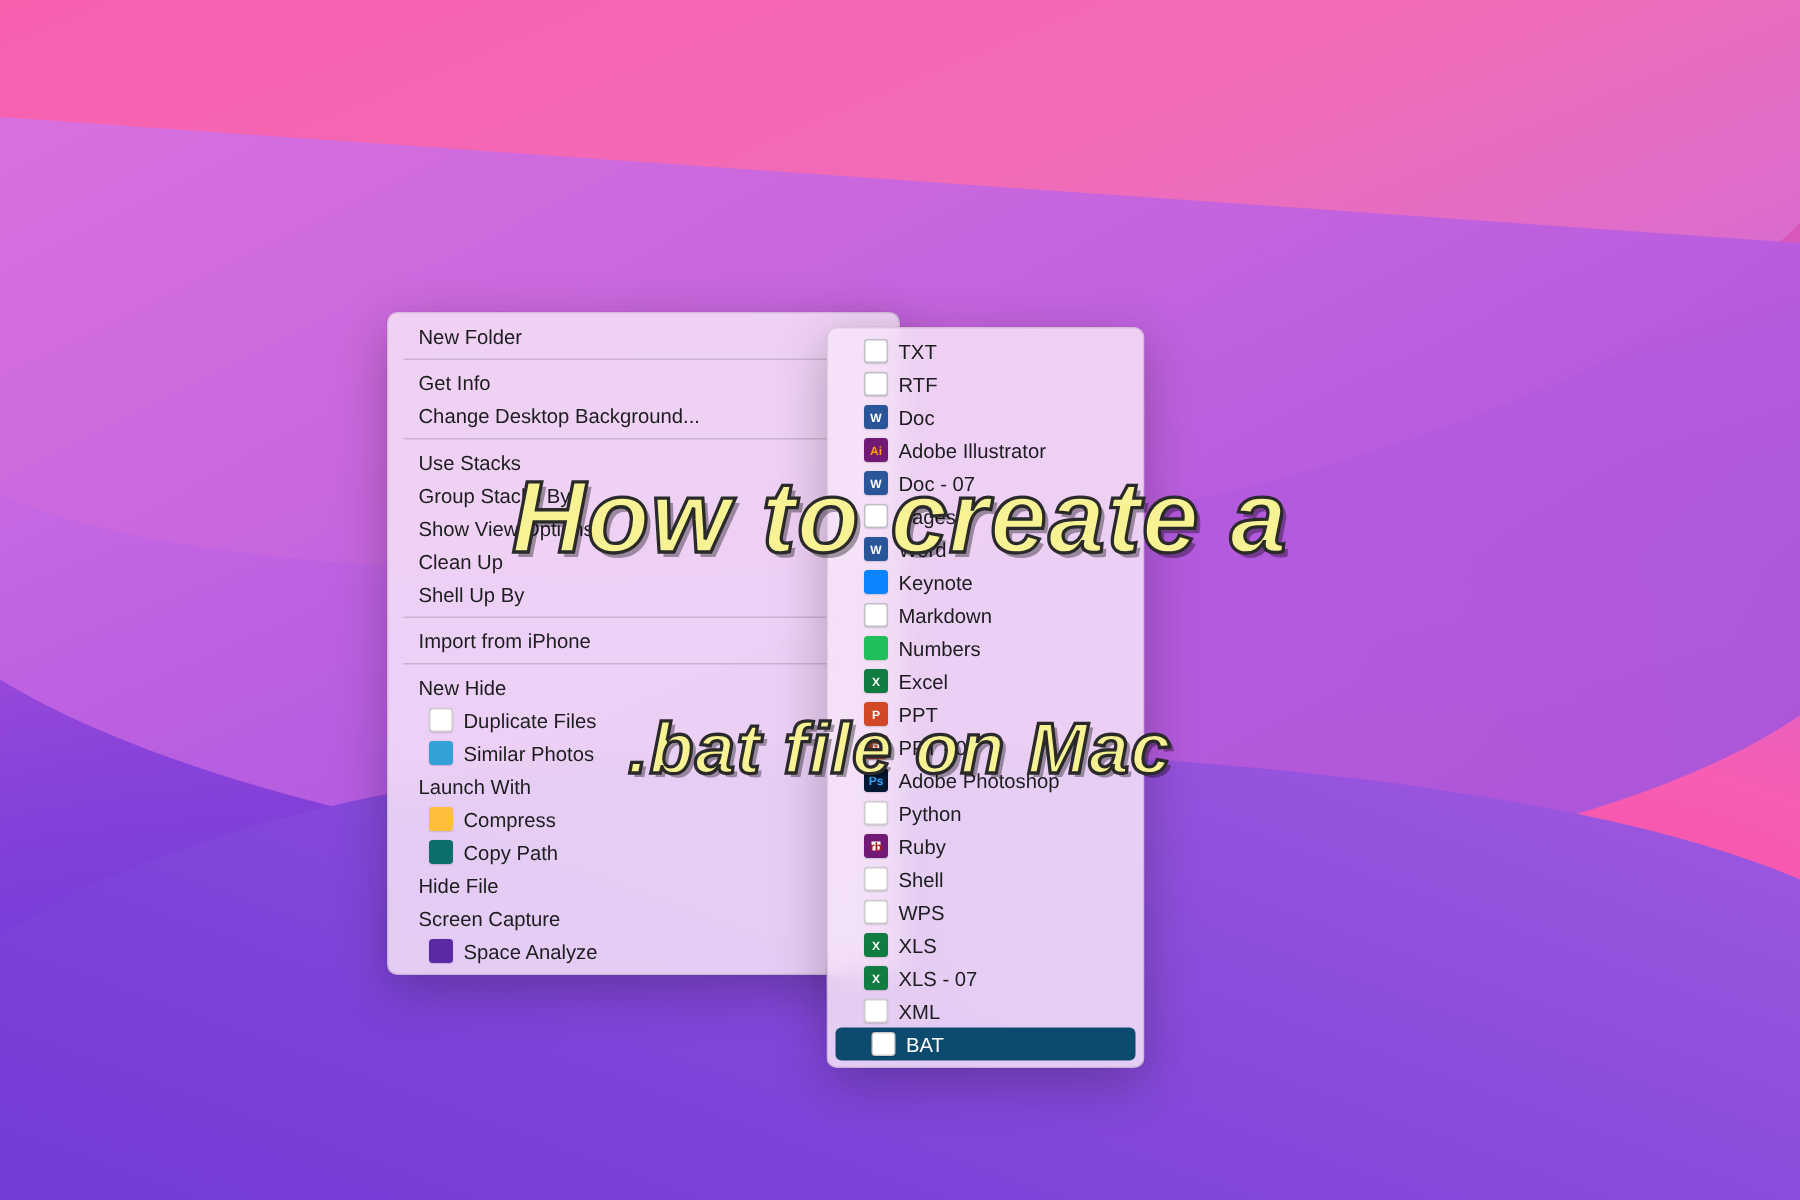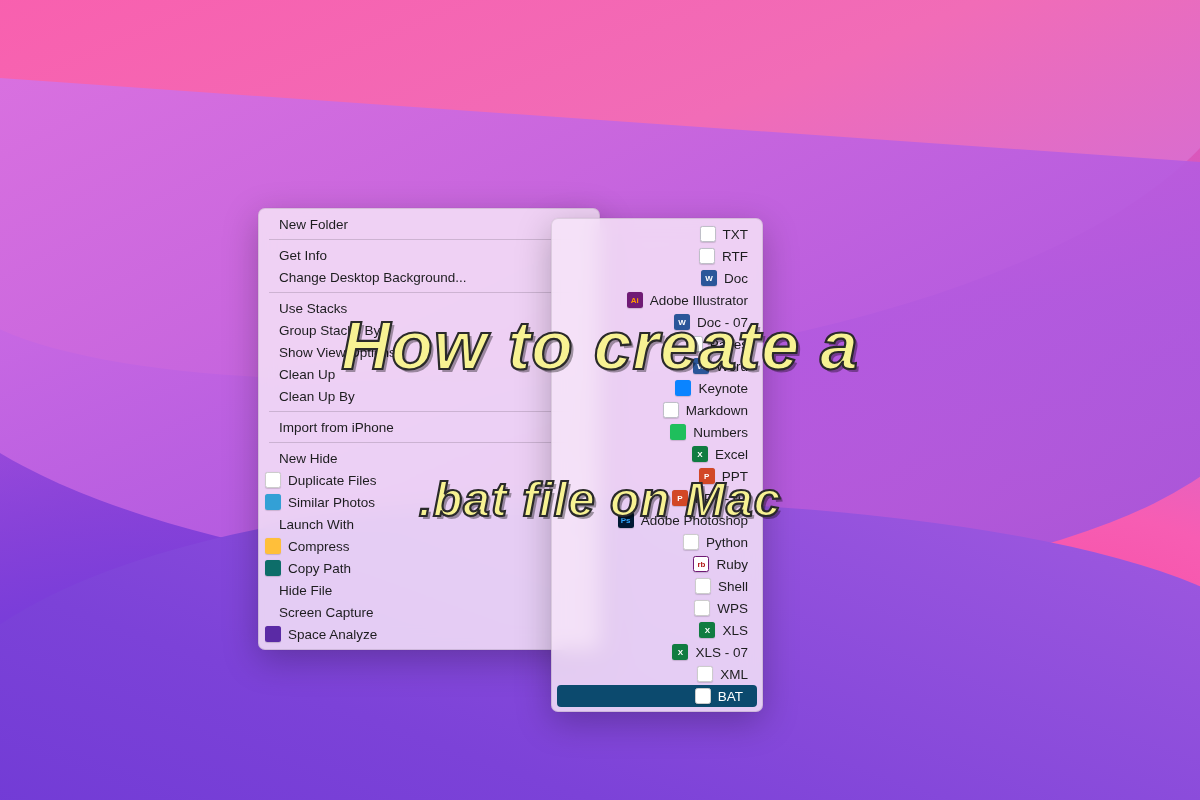--- a/index.html
+++ b/index.html
@@ -67,62 +67,62 @@
   width: 212px;
 }
 .menu-item {
   display: flex;
   align-items: center;
   padding: 3px 14px 3px 20px;
   height: 22px;
   cursor: default;
   position: relative;
 }
-.menu-item.with-icon { padding-left: 6px; }
+.menu-item.with-icon { padding-left: 27px; }
 .menu-item .chevron {
   margin-left: auto;
   font-size: 12px;
   opacity: 0.8;
 }
 .sep {
   height: 1px;
   margin: 4px 10px;
   background: rgba(0,0,0,0.14);
 }
 .menu-item.selected {
   background: #0c4a6e;
   color: #fff;
   border-radius: 4px;
   margin: 0 5px;
   padding-left: 5px;
 }
-.submenu .menu-item { padding-left: 10px; justify-content: flex-end; }
+.submenu .menu-item { padding-left: 24px; }
 .icon {
   width: 16px; height: 16px;
   margin-right: 7px;
   border-radius: 2.5px;
   display:inline-flex;
   align-items:center;
   justify-content:center;
   font-size: 8px;
   font-weight: 700;
   color:#fff;
   flex-shrink: 0;
   box-shadow: 0 0.5px 1px rgba(0,0,0,0.15);
 }
 .i-page   { background:#fff; border:1px solid #bfbfc8; color:#888; }
 .i-page::after { content:""; position:relative; }
 .i-word   { background:#2a5699; }
-.i-ai     { background:#701a75; color:#ff9a00;margin-left:40px; }
+.i-ai     { background:#701a75; color:#ff9a00; }
 .i-key    { background:#0a84ff; }
 .i-num    { background:#1fbf5c; }
 .i-ppt    { background:#d24726; }
 .i-ps     { background:#001833; color:#31a8ff; }
 .i-py     { background:#fff; border:1px solid #ccc; }
-.i-rb     { background:#fff; border:1px solid #701a75; color:#b01818; }
+.i-rb     { background:#fff; border:5px solid #701a75; color:#b01818; }
 .i-sh     { background:#fff; border:1px solid #ccc; color:#555; }
 .i-wps    { background:#fff; border:1px solid #ccc; }
 .i-xls    { background:#107c41; }
 .i-xml    { background:#fff; border:1px solid #ccc; }
 .i-bat    { background:#fff; border:1px solid #ccc; }
 .i-compress { background:#ffbf3a; }
 .i-paste  { background:#0f7a2e; }
 .i-copypath { background:#0d6d69; }
 .i-space  { background:#5a2aa5; }
 .i-dup    { background:#fff; border:1px solid #ccc; }
@@ -173,21 +173,21 @@
       <span>Group Stacks By</span>
       <span class="chevron">›</span>
     </div>
   <div class="menu-item">
       <span>Show View Options</span>
     </div>
   <div class="menu-item">
       <span>Clean Up</span>
     </div>
   <div class="menu-item">
-      <span>Clean Up By</span>
+      <span>Shell Up By</span>
       <span class="chevron">›</span>
     </div>
   <div class="sep"></div>
   <div class="menu-item">
       <span>Import from iPhone</span>
       <span class="chevron">›</span>
     </div>
   <div class="sep"></div>
   <div class="menu-item">
       <span>New Hide</span>

